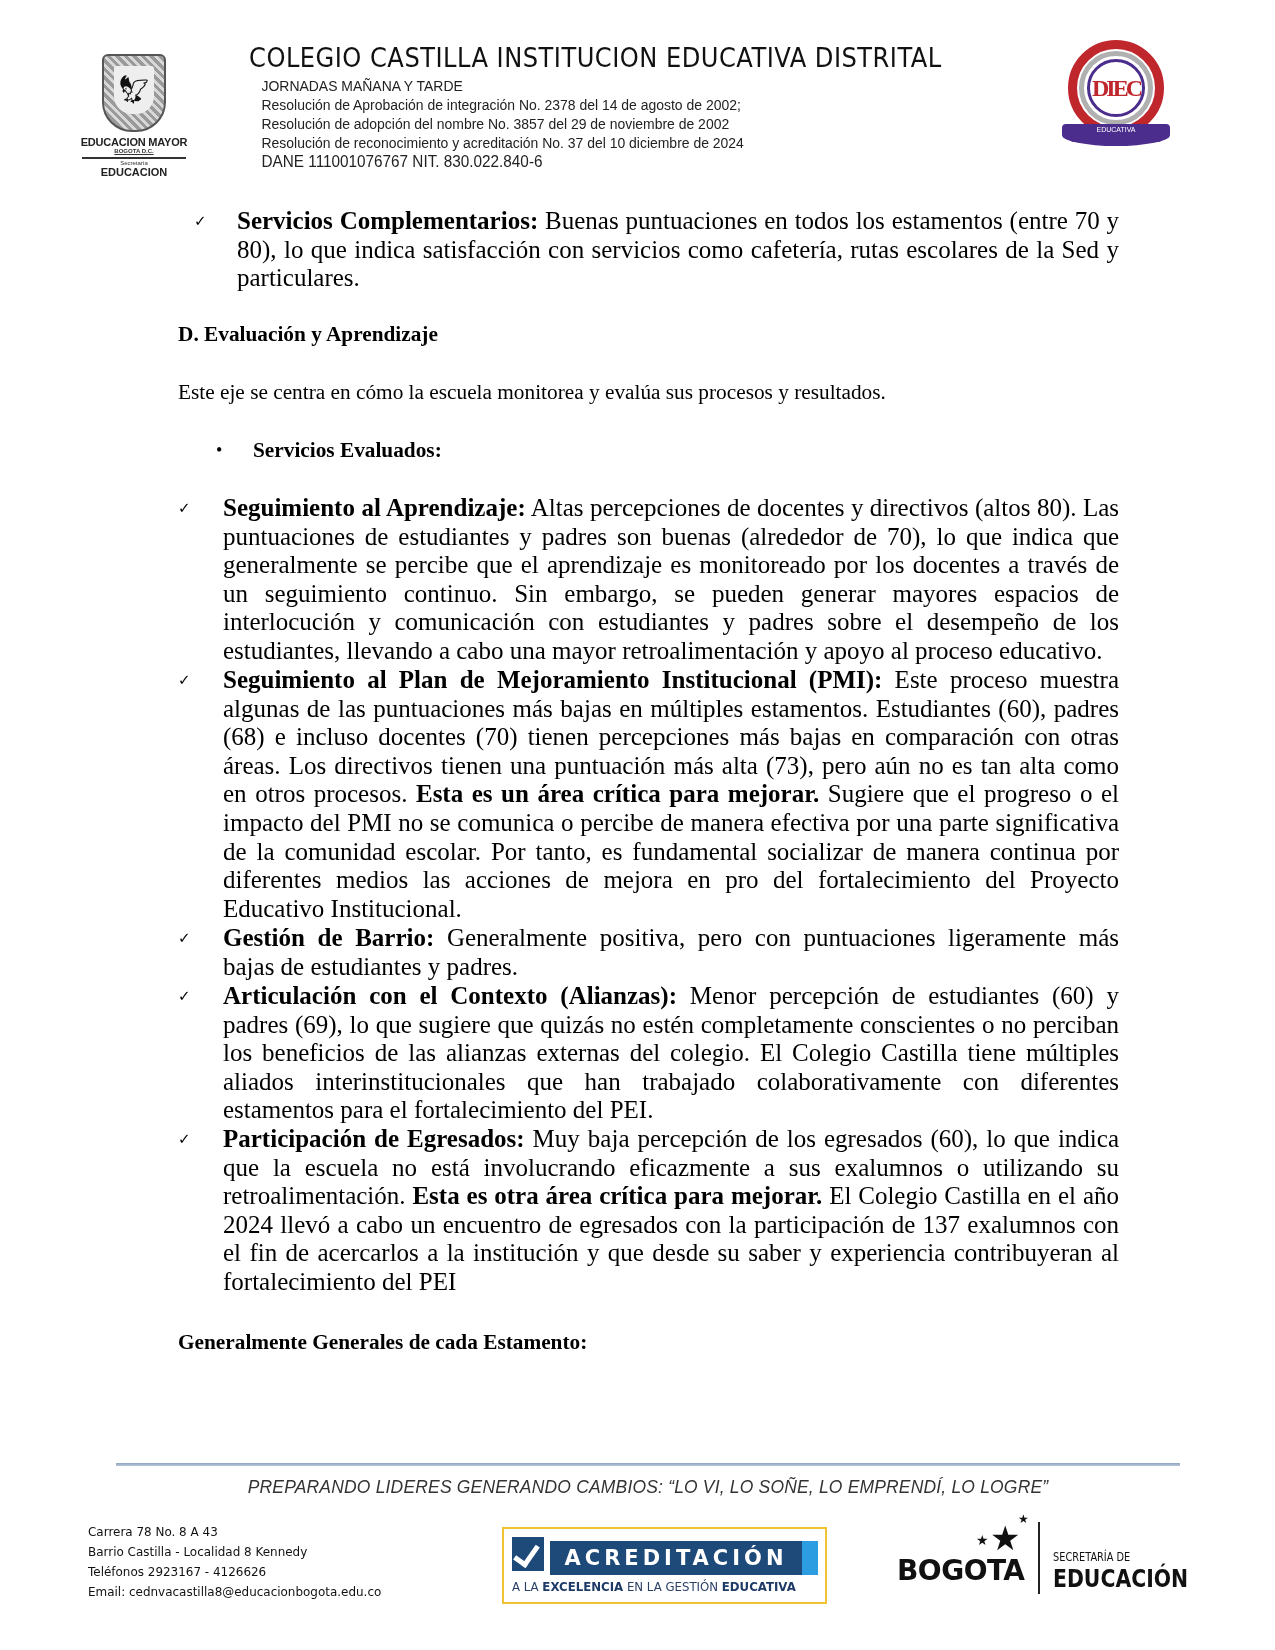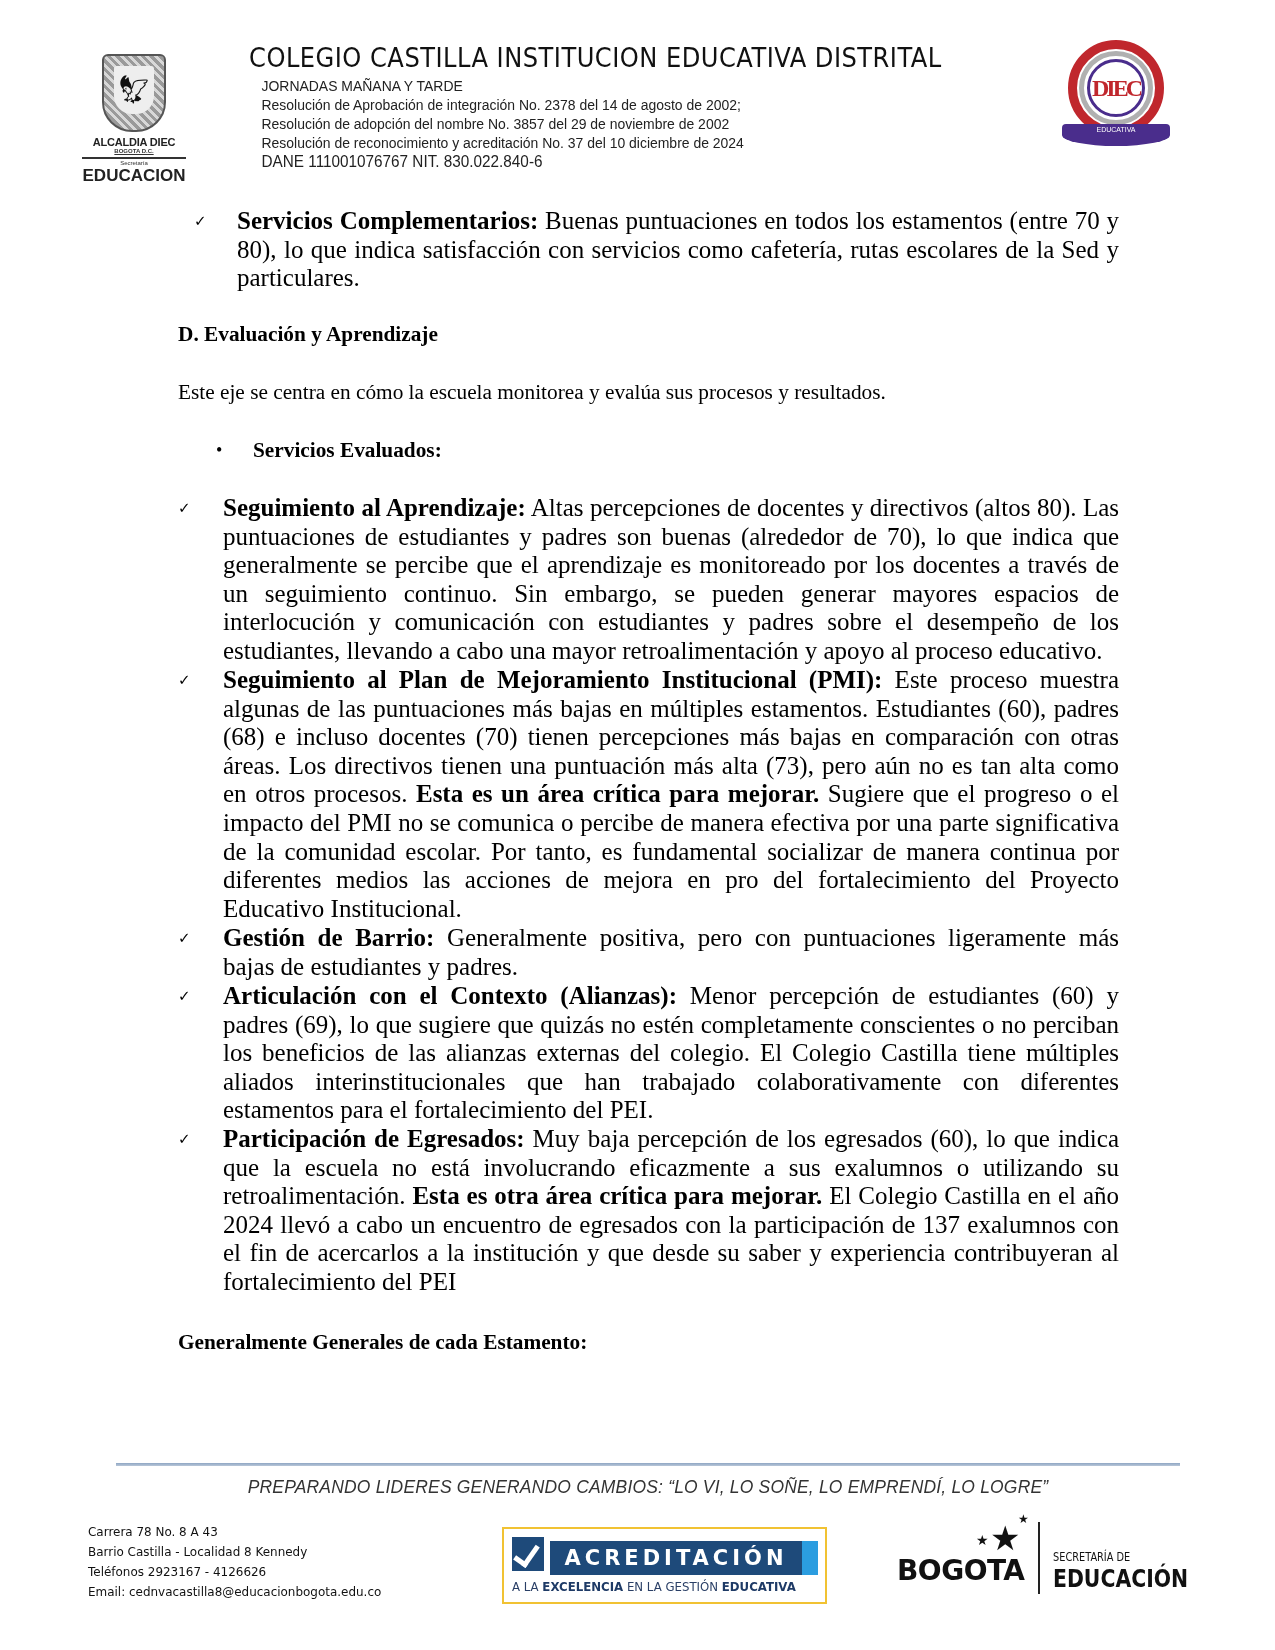--- a/index.html
+++ b/index.html
@@ -10,21 +10,21 @@
   .hdr-logo-left { position: absolute; left: 74px; top: 54px; width: 120px; height: 126px; text-align: center; }
   .shield { width: 64px; height: 78px; margin: 0 auto; border: 2px solid #555; border-radius: 6px 6px 30px 30px;
             background: repeating-linear-gradient(45deg,#9a9a9a 0 3px,#d8d8d8 3px 6px); position: relative; }
   .shield-inner { position: absolute; left: 10px; top: 10px; right: 10px; bottom: 16px; background: #eee;
                   border-radius: 3px 3px 18px 18px; display: flex; align-items: center; justify-content: center; }
   .eagle { font-size: 28px; line-height: 1; color: #111; font-family: "DejaVu Sans", sans-serif; }
   .ll-1 { font-family: "Liberation Sans", sans-serif; font-size: 11px; font-weight: bold; margin-top: 4px; letter-spacing: -0.2px; color: #222; }
   .ll-2 { font-family: "Liberation Sans", sans-serif; font-size: 6px; font-weight: bold; color: #333; text-decoration: underline; }
   .ll-rule { height: 2px; background: #333; margin: 3px 8px 1px; }
   .ll-3 { font-family: "Liberation Sans", sans-serif; font-size: 6px; color: #333; }
-  .ll-4 { font-family: "Liberation Sans", sans-serif; font-size: 17px; font-weight: bold; color: #222; }
+  .ll-4 { font-family: "Liberation Sans", sans-serif; font-size: 11px; font-weight: bold; color: #222; }
 
   .hdr-center { position: absolute; left: 220px; top: 40px; width: 830px; text-align: left; }
   .hdr-title { font-family: "DejaVu Sans", sans-serif; font-size: 26px; letter-spacing: 0.5px; color: #111; transform: scaleX(0.93); white-space: nowrap; line-height: 36px; }
   .hdr-line { font-family: "Liberation Sans", sans-serif; font-size: 15.5px; line-height: 19px; color: #222; transform: scaleX(0.9); white-space: nowrap; }
   .hdr-line.big { font-size: 17px; line-height: 20px; }
 
   .hdr-logo-right { position: absolute; left: 1062px; top: 40px; width: 108px; height: 112px; }
   .crest-ring { position: absolute; left: 6px; top: 0; width: 96px; height: 96px; border-radius: 50%; border: 9px solid #c0272d; background: #fff; }
   .crest-ring2 { position: absolute; left: 17px; top: 11px; width: 74px; height: 74px; border-radius: 50%; border: 5px solid #b0b0b0; }
   .crest-ring3 { position: absolute; left: 25px; top: 19px; width: 58px; height: 58px; border-radius: 50%; border: 3px solid #4a2d8c; background: #fff;
@@ -67,21 +67,21 @@
 </style>
 </head>
 <body>
 
 <div class="hdr-logo-left">
   <div class="shield">
     <div class="shield-inner">
         <span class="eagle">🦅︎</span>
       </div>
   </div>
-  <div class="ll-1">ALCALDIA DIEC</div>
+  <div class="ll-1">EDUCACION MAYOR</div>
   <div class="ll-2">BOGOTA D.C.</div>
   <div class="ll-rule"></div>
   <div class="ll-3">Secretaría</div>
   <div class="ll-4">EDUCACION</div>
 </div>
 
 <div class="hdr-center">
   <div class="hdr-title">COLEGIO CASTILLA  INSTITUCION EDUCATIVA DISTRITAL</div>
   <div class="hdr-line">JORNADAS MAÑANA Y TARDE</div>
   <div class="hdr-line">Resolución de Aprobación de integración No. 2378 del 14 de agosto de 2002;</div>

